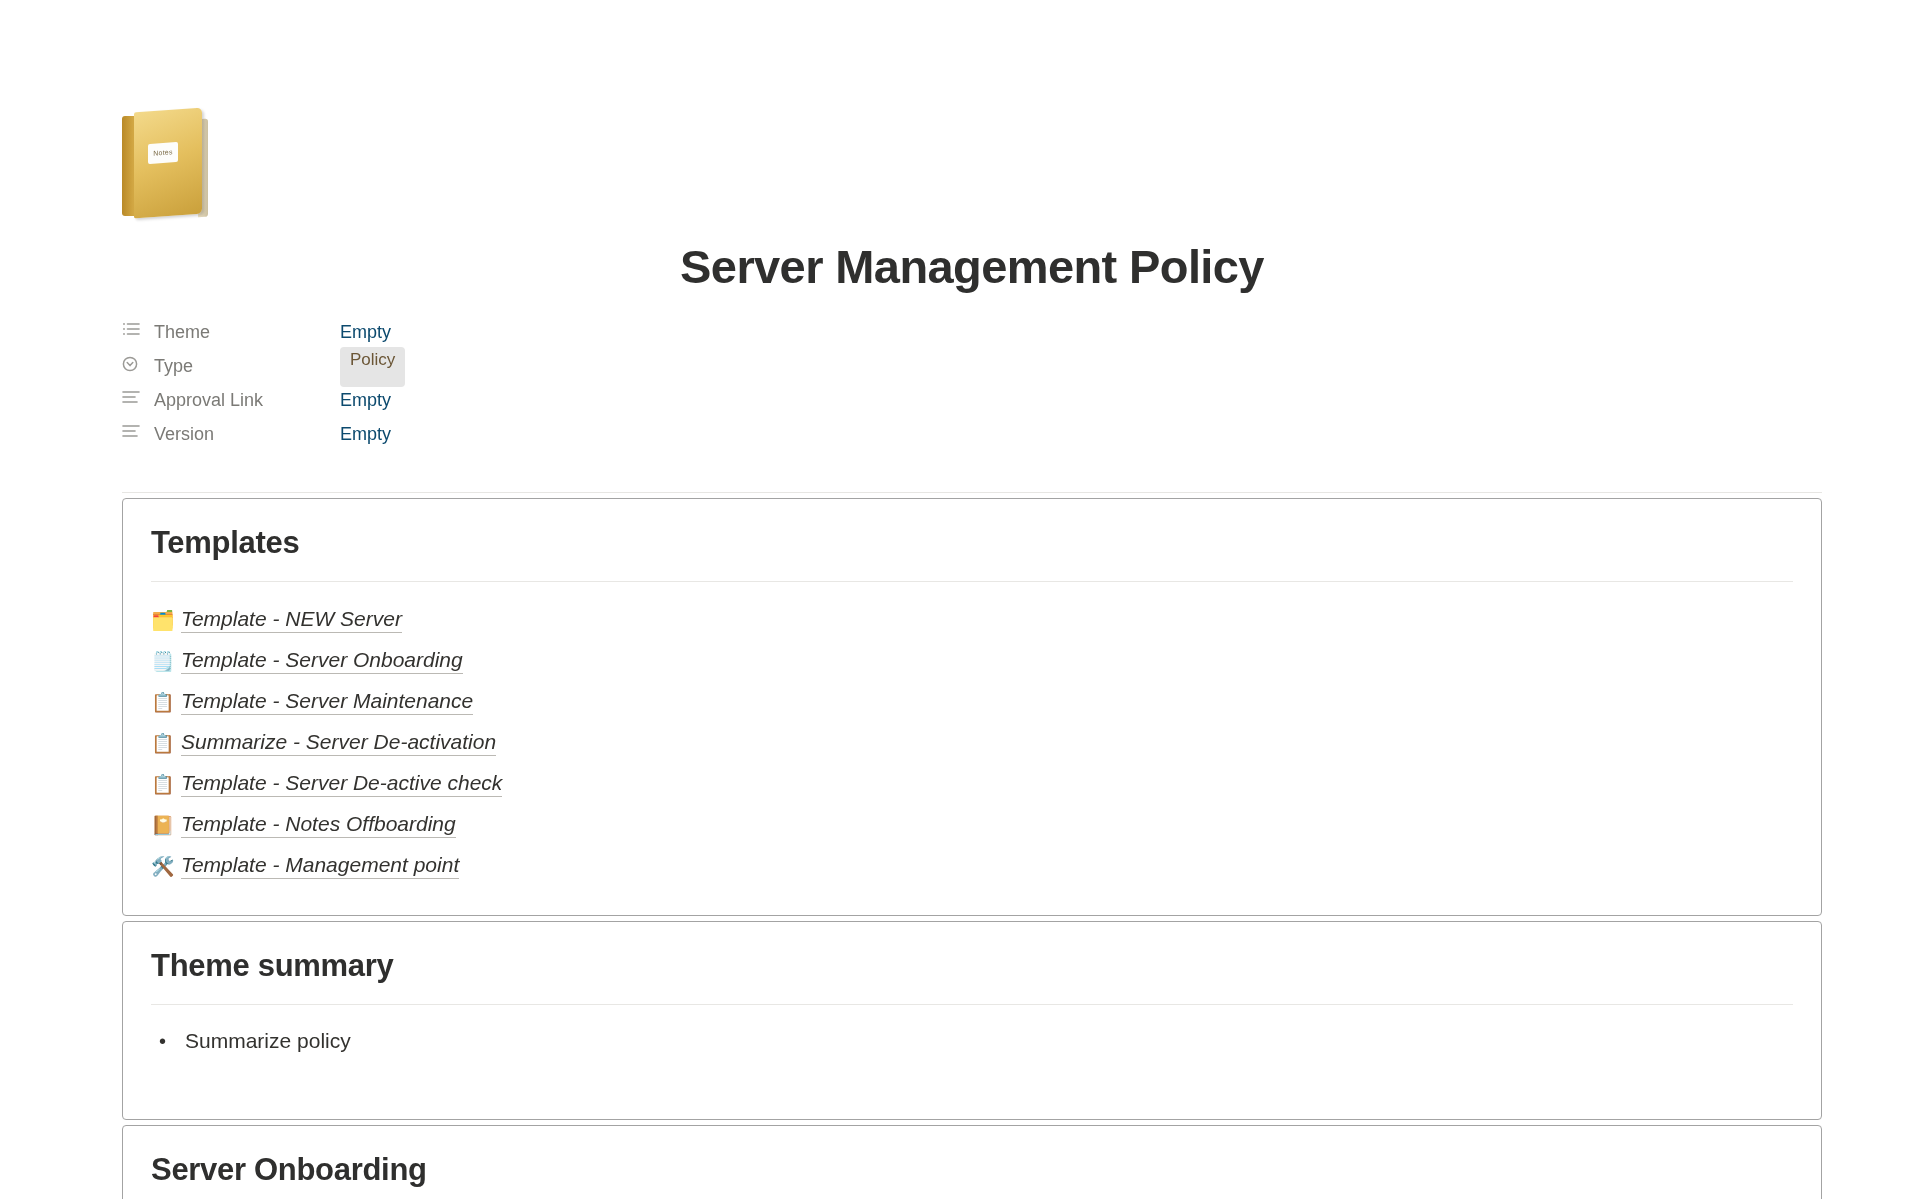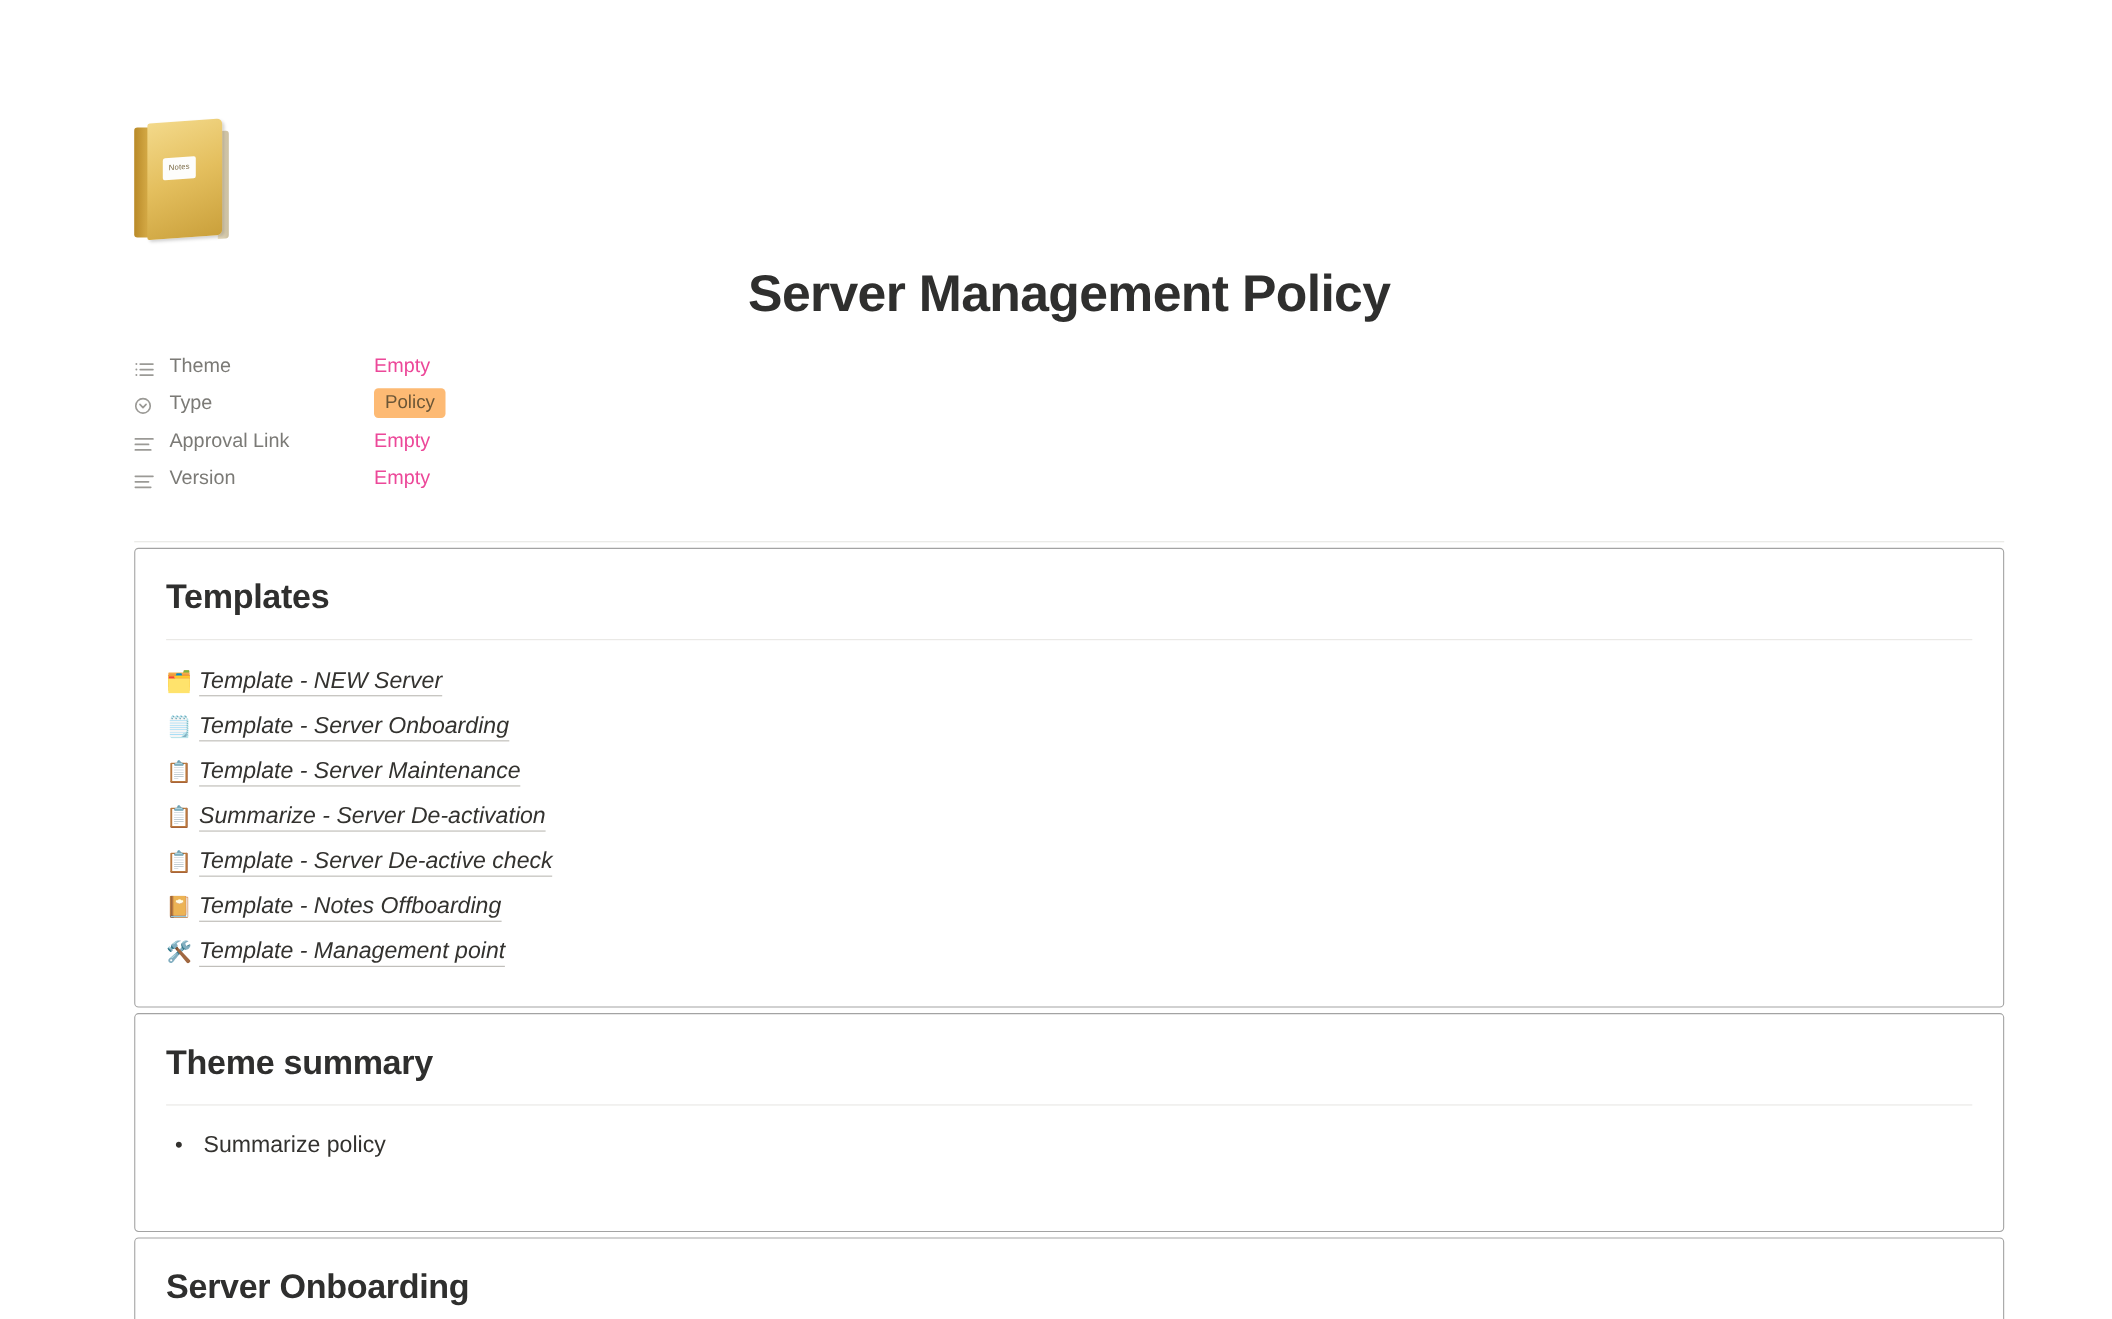--- a/index.html
+++ b/index.html
@@ -84,44 +84,44 @@
 
   
   .props { margin-bottom: 40px; }
   .prop-row {
     display: flex;
     align-items: center;
     height: 34px;
   }
   .prop-label {
     display: flex;
-    align-items: flex-end;
+    align-items: flex-start;
     width: 218px;
     color: #7b7a76;
     font-size: 18px;
   }
   .prop-icon {
     width: 22px;
     margin-right: 10px;
     display: inline-flex;
     align-items: center;
     justify-content: flex-start;
     color: #9b9a96;
   }
   .prop-value {
     font-size: 18px;
     color: #4a4a48;
   }
-  .prop-value.empty { color: #ec4899; }
+  .prop-value.empty { color: #0c4a6e; }
   .tag-policy {
     display: inline-block;
-    background: #fdba74;
+    background: #e5e5e5;
     color: #6b5636;
     font-size: 17px;
-    padding: 3px 10px 4px 10px;
+    padding: 3px 10px 17px 10px;
     border-radius: 4px;
   }
 
   
   .divider {
     border: 0;
     border-top: 1px solid #e7e6e3;
     margin: 0 0 0 0;
     width: 1700px;
   }

